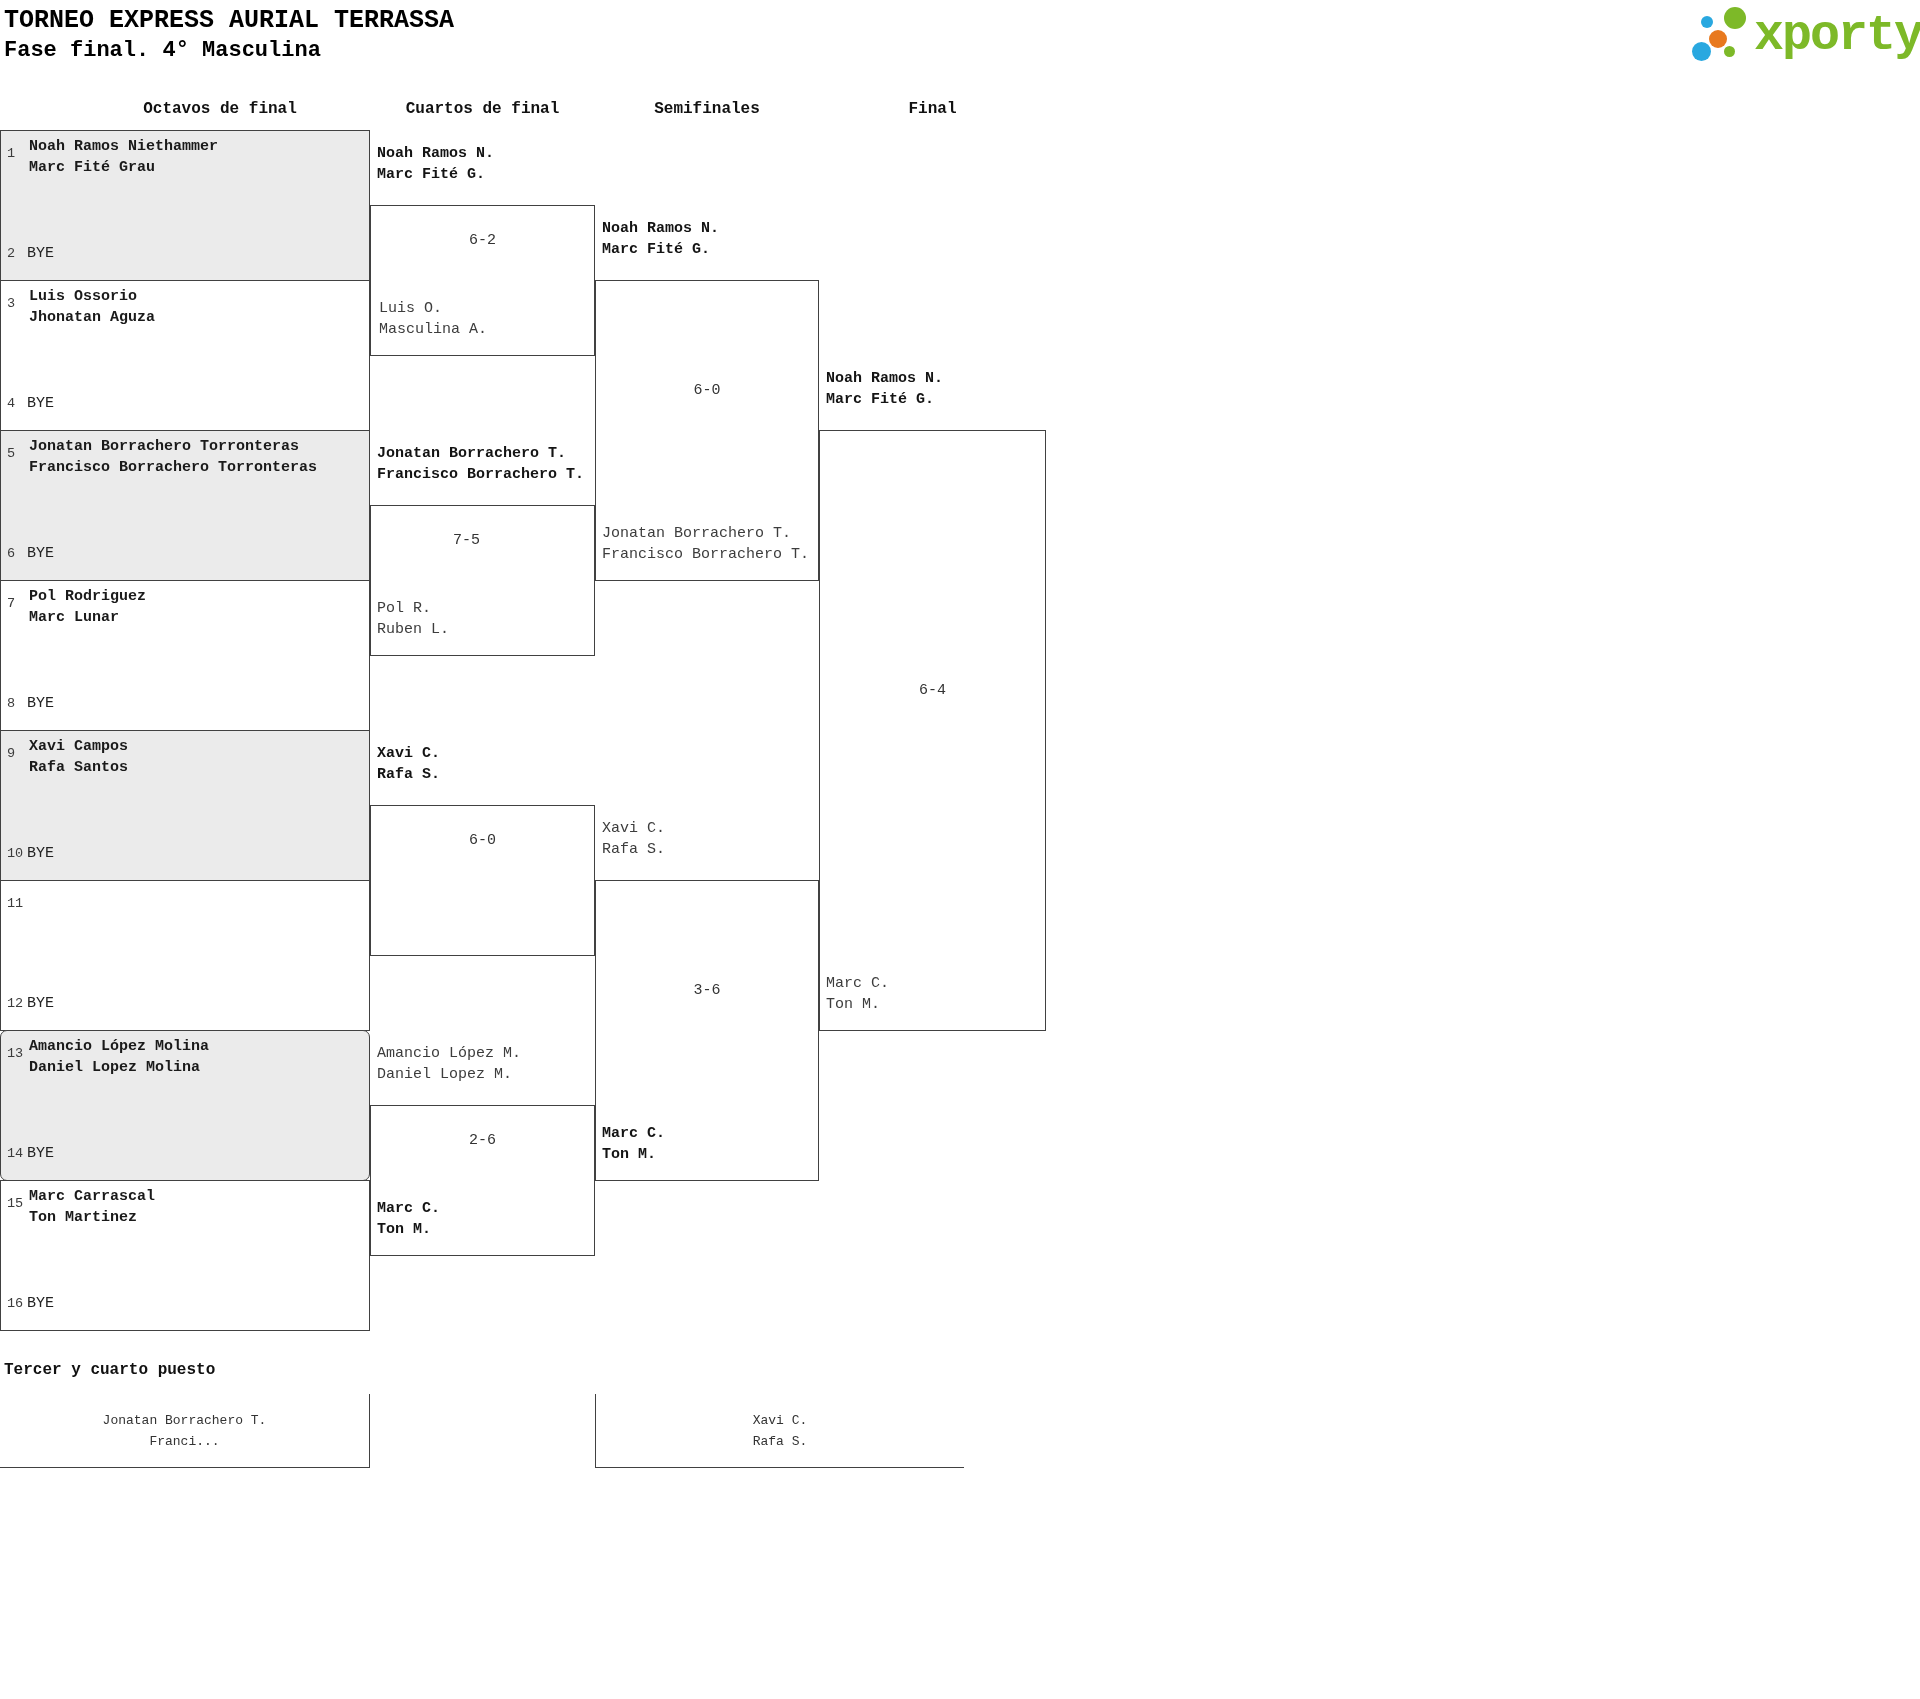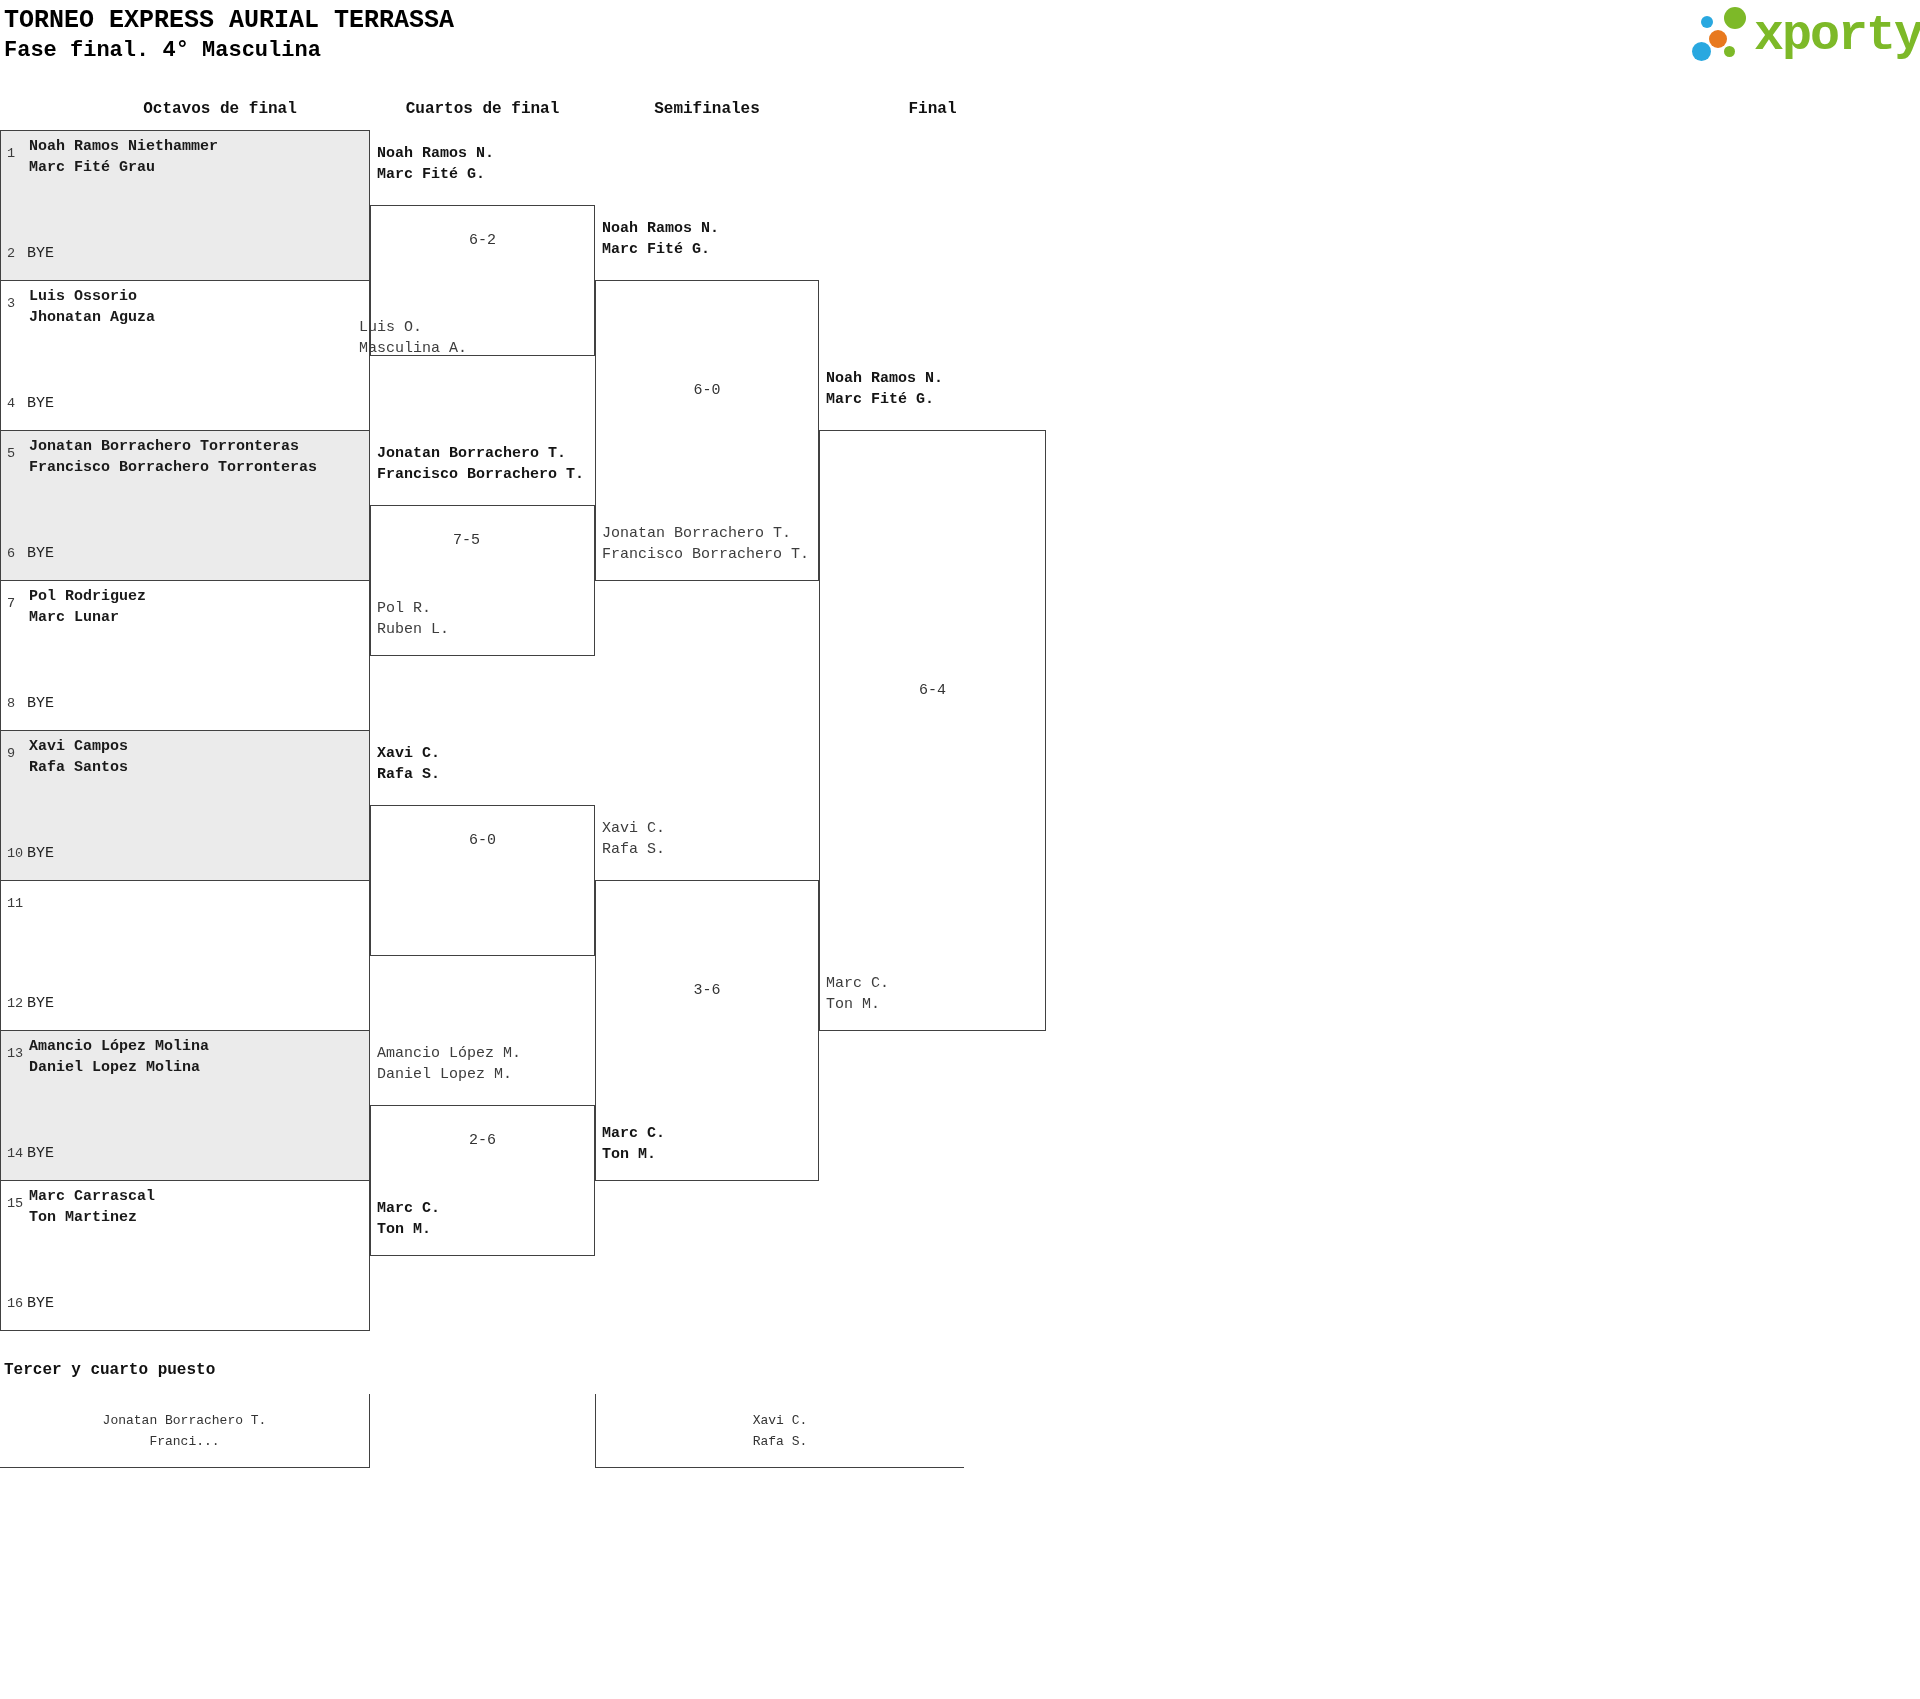--- a/index.html
+++ b/index.html
@@ -121,21 +121,21 @@
     <span class="seed">11</span>
     <div class="oct-names">
       <div></div>
       <div></div>
     </div>
     <div class="bye-row">
       <span class="bseed">12</span><span>BYE</span>
     </div>
   </div>
 
-  <div class="oct-box gray" style="top:1030px;">
+  <div class="oct-box gray" style="top:1030px;border-radius:7px;">
     <span class="seed">13</span>
     <div class="oct-names">
       <div>Amancio López Molina</div>
       <div>Daniel Lopez Molina</div>
     </div>
     <div class="bye-row">
       <span class="bseed">14</span><span>BYE</span>
     </div>
   </div>
 
@@ -149,21 +149,21 @@
       <span class="bseed">16</span><span>BYE</span>
     </div>
   </div>
 
   <div class="match-box" style="left:370px;top:205px;width:225px;height:151px;"></div>
   <div class="lbl bold" style="left:377px;top:143px;width:211px;">
     <div>Noah Ramos N.</div>
     <div>Marc Fité G.</div>
   </div>
   <div class="score" style="left:370px;top:231px;width:225px;">6-2</div>
-  <div class="lbl" style="left:359px;top:298px;width:211px;margin-top:19px;">
+  <div class="lbl" style="left:379px;top:298px;width:211px;">
     <div>Luis O.</div>
     <div>Masculina A.</div>
   </div>
 
   <div class="match-box" style="left:370px;top:505px;width:225px;height:151px;"></div>
   <div class="lbl bold" style="left:377px;top:443px;width:211px;">
     <div>Jonatan Borrachero T.</div>
     <div>Francisco Borrachero T.</div>
   </div>
   <div class="score" style="left:370px;top:531px;width:193px;">7-5</div>

